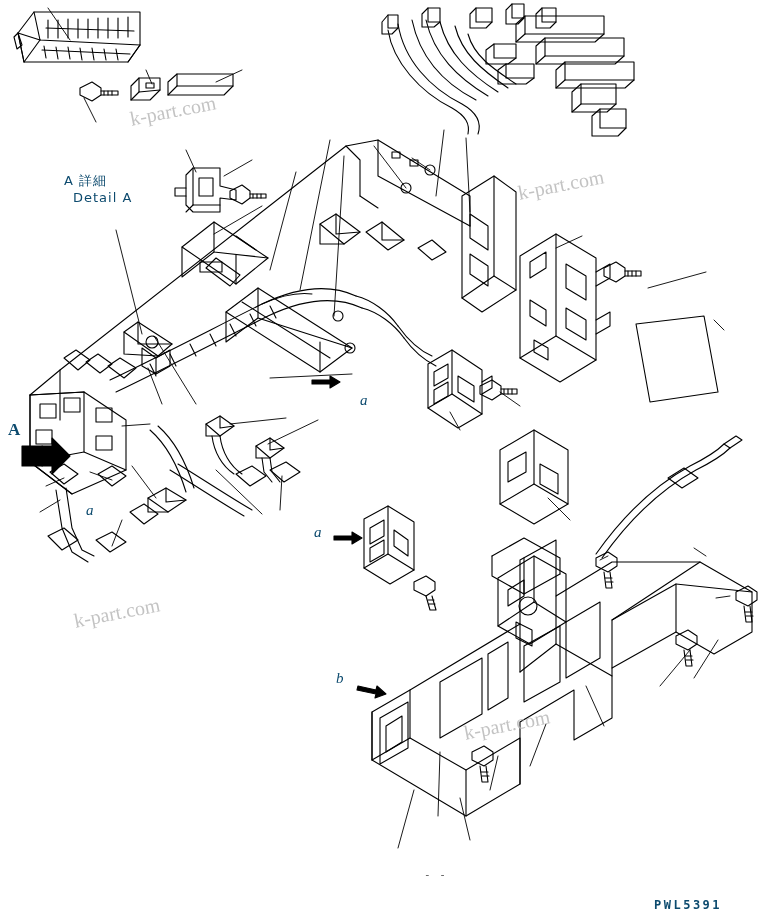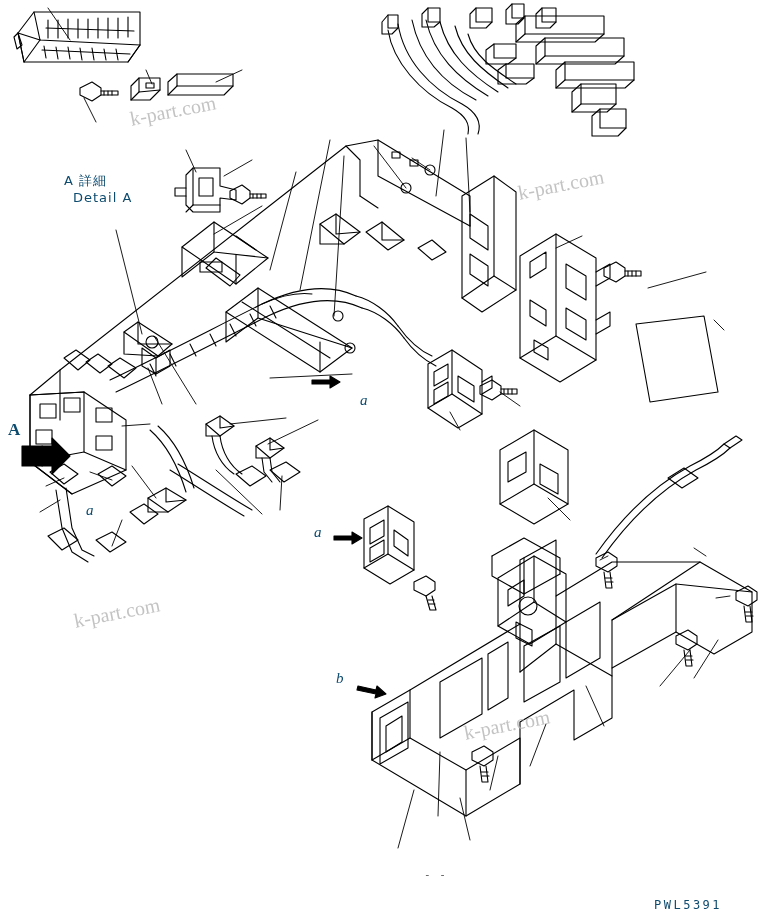--- a/index.html
+++ b/index.html
@@ -463,21 +463,21 @@
   <div class="lbl detail-label" style="left:64px; top:172px;">A 詳細</div>
   <div class="lbl detail-label" style="left:73px; top:189px;">Detail A</div>
 
   <div class="lbl bigA" style="left:8px; top:420px;">A</div>
 
   <div class="lbl callout" style="left:360px; top:392px;">a</div>
   <div class="lbl callout" style="left:86px; top:502px;">a</div>
   <div class="lbl callout" style="left:314px; top:524px;">a</div>
   <div class="lbl callout" style="left:336px; top:670px;">b</div>
 
-  <div class="lbl partno" style="left:654px; top:898px;">PWL5391</div>
+  <div class="lbl partno" style="left:654px; top:898px;font-weight:bold;">PWL5391</div>
   <div class="lbl pagemark" style="left:424px; top:868px;">- -</div>
 
   <div class="watermark" style="left:128px; top:108px;">k-part.com</div>
   <div class="watermark" style="left:516px; top:182px;">k-part.com</div>
   <div class="watermark" style="left:72px; top:610px;">k-part.com</div>
   <div class="watermark" style="left:462px; top:722px;">k-part.com</div>
 
 </div>
 
 </body></html>

